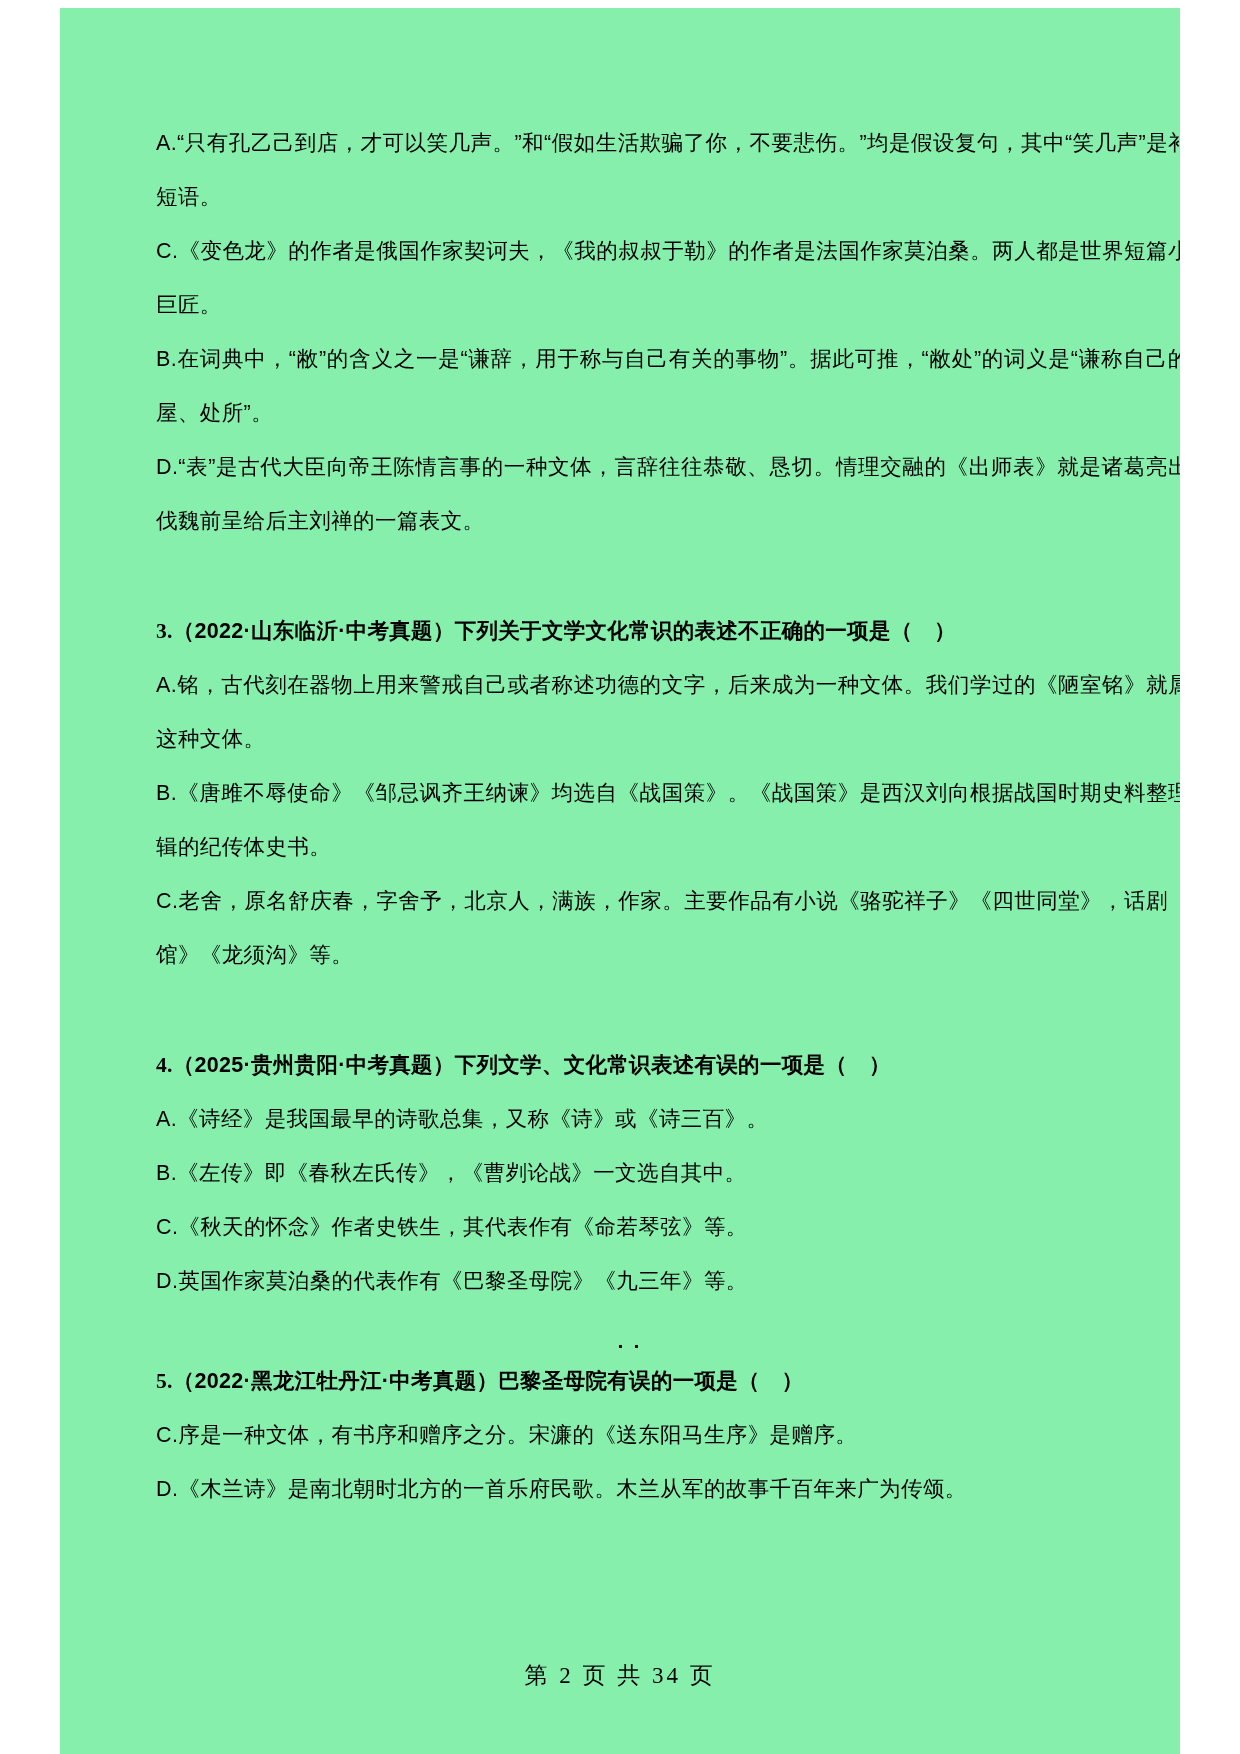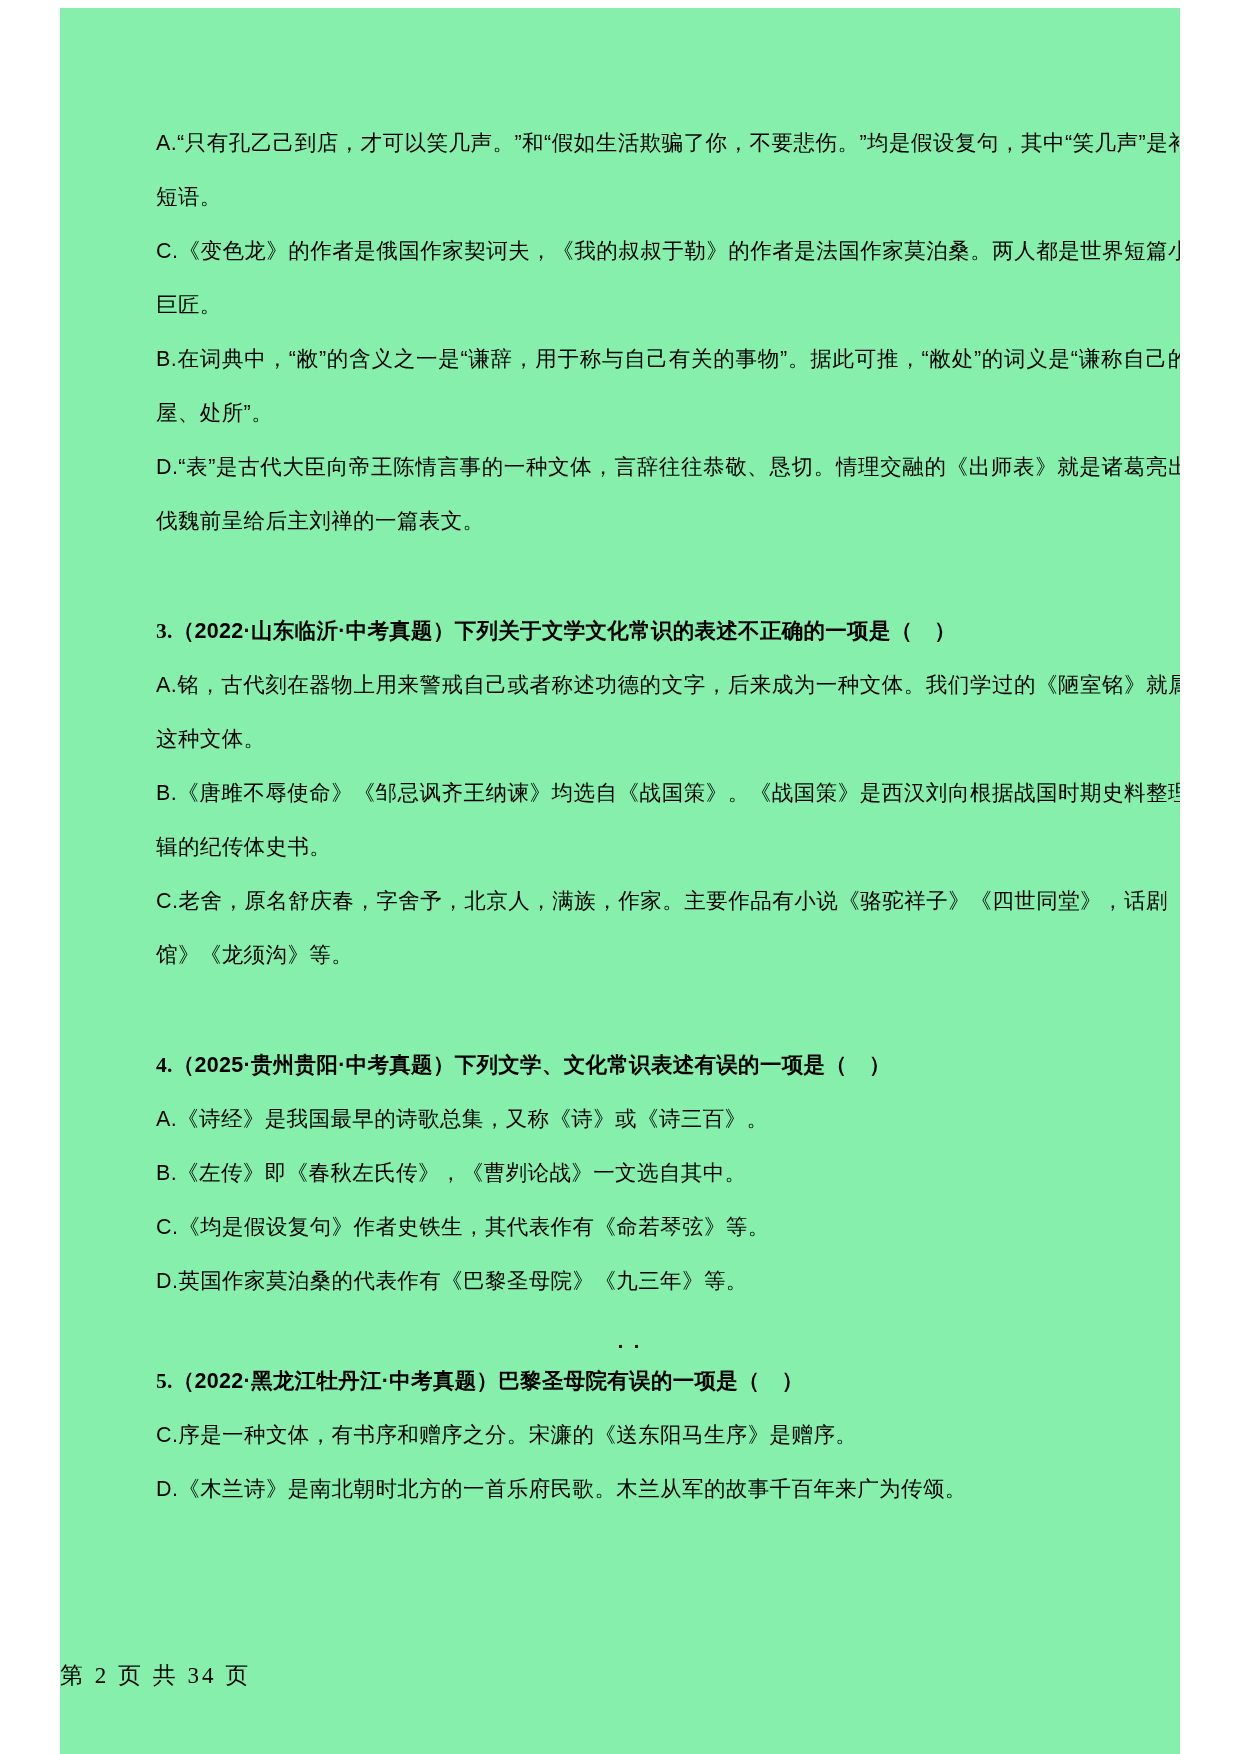--- a/index.html
+++ b/index.html
@@ -74,21 +74,21 @@
   }
   
   .gap-lg { height: 56px; }
   .gap-md { height: 46px; }
   
   .footer {
     position: absolute;
     left: 0;
     right: 0;
     top: 1652px;
-    text-align: left;
+    text-align: center;
     font-family: "Liberation Serif", "DejaVu Serif", serif;
     font-size: 23px;
     letter-spacing: 3px;
     color: #000000;
   }
 </style>
 </head>
 <body>
 
 <div class="page">
@@ -104,21 +104,21 @@
     <p class="stem"><span class="num">3.</span><span class="src">（2022·山东临沂·中考真题）</span><span>下列关于文学文化常识的表述</span><span>不正确的一项是（　）</span></p>
     <p class="opt">A.铭，古代刻在器物上用来警戒自己或者称述功德的文字，后来成为一种文体。我们学过的《陋室铭》就属于这种文体。</p>
     <p class="opt">B.《唐雎不辱使命》《邹忌讽齐王纳谏》均选自《战国策》。《战国策》是西汉刘向根据战国时期史料整理编辑的纪传体史书。</p>
     <p class="opt">C.老舍，原名舒庆春，字舍予，北京人，满族，作家。主要作品有小说《骆驼祥子》《四世同堂》，话剧《茶馆》《龙须沟》等。</p>
 
     <div class="gap-lg"></div>
 
     <p class="stem"><span class="num">4.</span><span class="src">（2025·贵州贵阳·中考真题）</span><span>下列文学、文化常识表述有误的一项是（　）</span></p>
     <p class="opt">A.《诗经》是我国最早的诗歌总集，又称《诗》或《诗三百》。</p>
     <p class="opt">B.《左传》即《春秋左氏传》，《曹刿论战》一文选自其中。</p>
-    <p class="opt">C.《均是假设复句》作者史铁生，其代表作有《命若琴弦》等。</p>
+    <p class="opt">C.《秋天的怀念》作者史铁生，其代表作有《命若琴弦》等。</p>
     <p class="opt">D.英国作家莫泊桑的代表作有《巴黎圣母院》《九三年》等。</p>
 
     <div class="gap-md"></div>
 
     <p class="stem"><span class="num">5.</span><span class="src">（2022·黑龙江牡丹江·中考真题）</span><span>巴黎圣母院</span><span class="dotted" data-dots="··">有误</span><span>的一项是（　）</span></p>
     <p class="opt">C.序是一种文体，有书序和赠序之分。宋濂的《送东阳马生序》是赠序。</p>
     <p class="opt">D.《木兰诗》是南北朝时北方的一首乐府民歌。木兰从军的故事千百年来广为传颂。</p>
 
     <div class="gap-md"></div>
 

